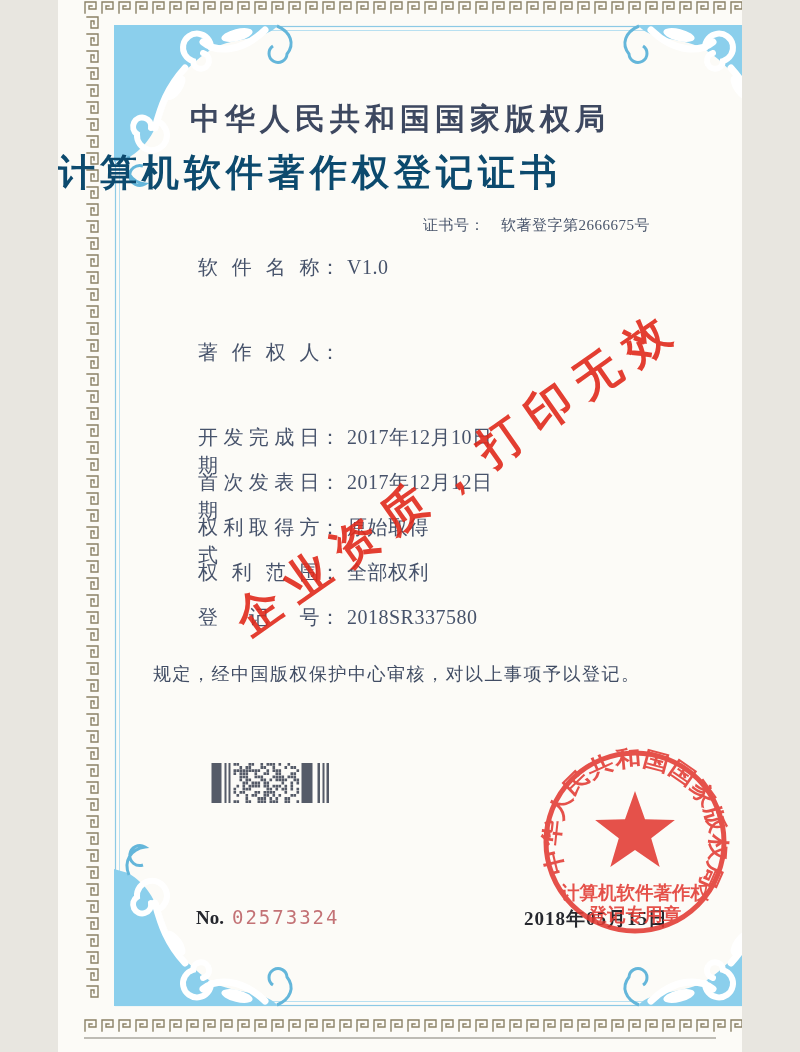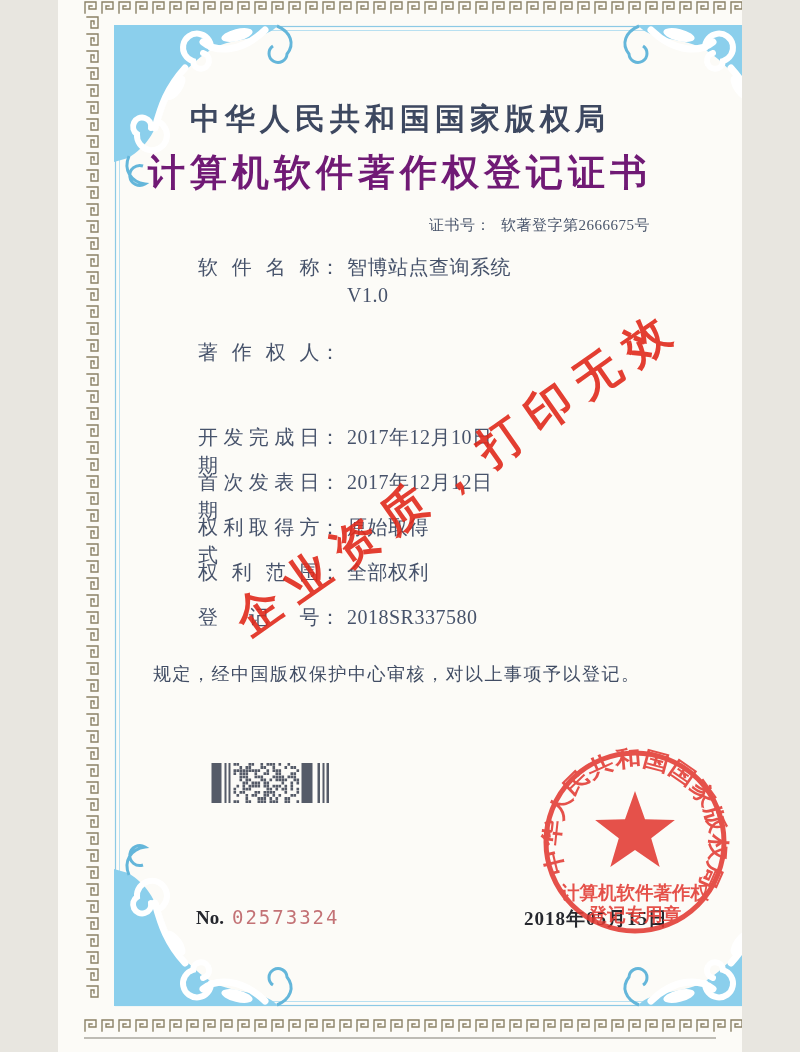--- a/index.html
+++ b/index.html
@@ -7,28 +7,28 @@
     position:relative;width:684px;height:1052px;margin:0 auto;
     background:#fcfbf7;overflow:hidden;
     font-family:"Liberation Serif", serif;
   }
   .deco-svg{position:absolute;left:0;top:0;z-index:1;}
   .issuer{
     position:absolute;top:99px;left:0;width:100%;text-align:center;
     font-size:30px;font-weight:700;letter-spacing:5px;color:#3d4860;z-index:2;
   }
   .cert-title{
-    position:absolute;top:148px;left:0;width:100%;text-align:center;
-    font-size:37px;font-weight:700;letter-spacing:5px;color:#701a75;z-index:2;
+    position:absolute;top:148px;left:0;width:100%;text-align:left;
+    font-size:37px;font-weight:700;letter-spacing:5px;color:#0c4a6e;z-index:2;
   }
   .certno{
     position:absolute;top:216px;right:92px;font-size:15px;color:#4a566c;z-index:2;
     letter-spacing:0.5px;
   }
-  .certno .num{margin-left:10px;}
+  .certno .num{margin-left:16px;}
   .frow{
     position:absolute;left:100px;display:flex;align-items:flex-start;
     font-size:20px;color:#47536b;z-index:2;line-height:28px;letter-spacing:0.5px;
   }
   .flabel{
     display:inline-block;width:122px;text-align:justify;text-align-last:justify;margin-left:40px;
   }
   .fcolon{display:inline-block;width:14px;}
   .fvalue{padding-left:13px;}
   .fvalue .l2{display:block;}
@@ -99,21 +99,21 @@
   <div class="issuer">中华人民共和国国家版权局</div>
   <div class="cert-title">计算机软件著作权登记证书</div>
 
   <div class="certno">
     <span>证书号：</span><span class="num">软著登字第2666675号</span>
   </div>
 
   <div class="frow" style="top:253px">
     <span class="flabel">软件名称</span>
       <span class="fcolon">：</span>
-    <span class="fvalue"><span>智博站点查询系统</span><span class="l2">V1.0</span></span>
+    <span class="fvalue"><span class="l2">V1.0</span></span>
   </div>
   <div class="frow" style="top:338px">
     <span class="flabel">著作权人</span>
       <span class="fcolon">：</span>
   </div>
   <div class="frow" style="top:423px">
     <span class="flabel">开发完成日期</span>
       <span class="fcolon">：</span>
     <span class="fvalue">2017年12月10日</span>
   </div>

